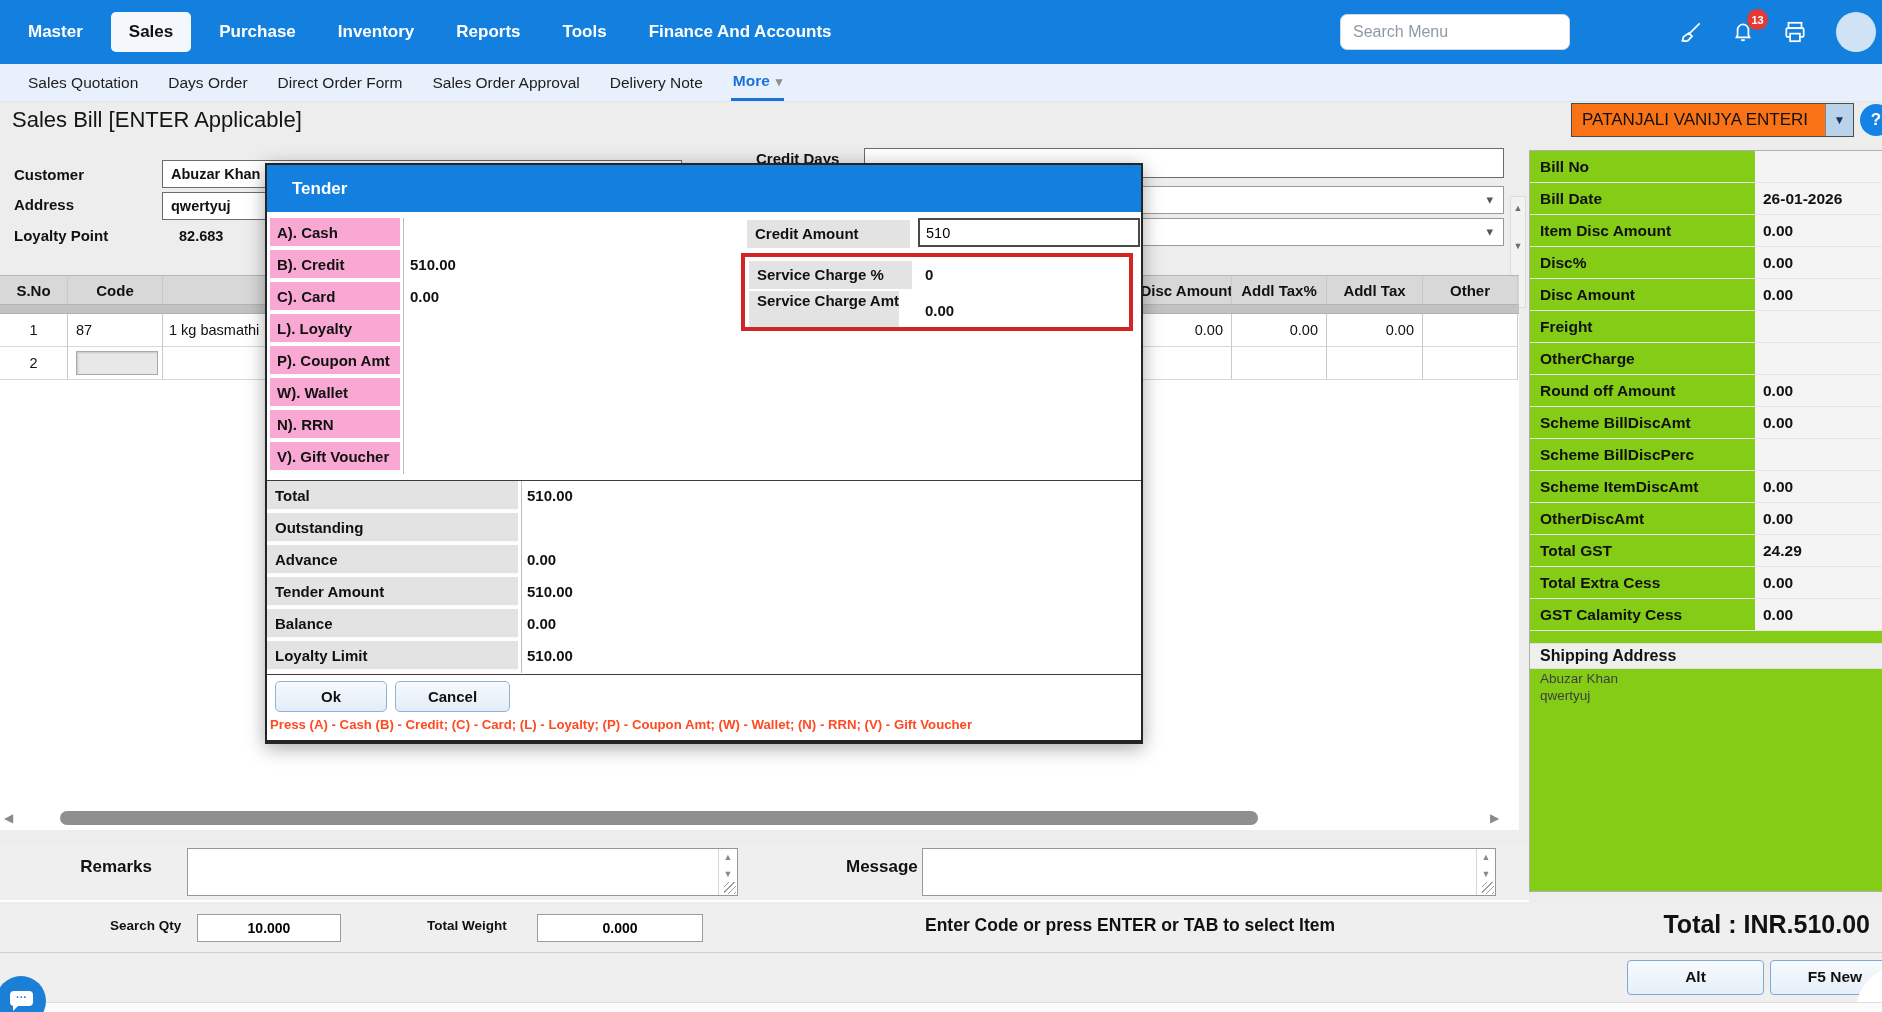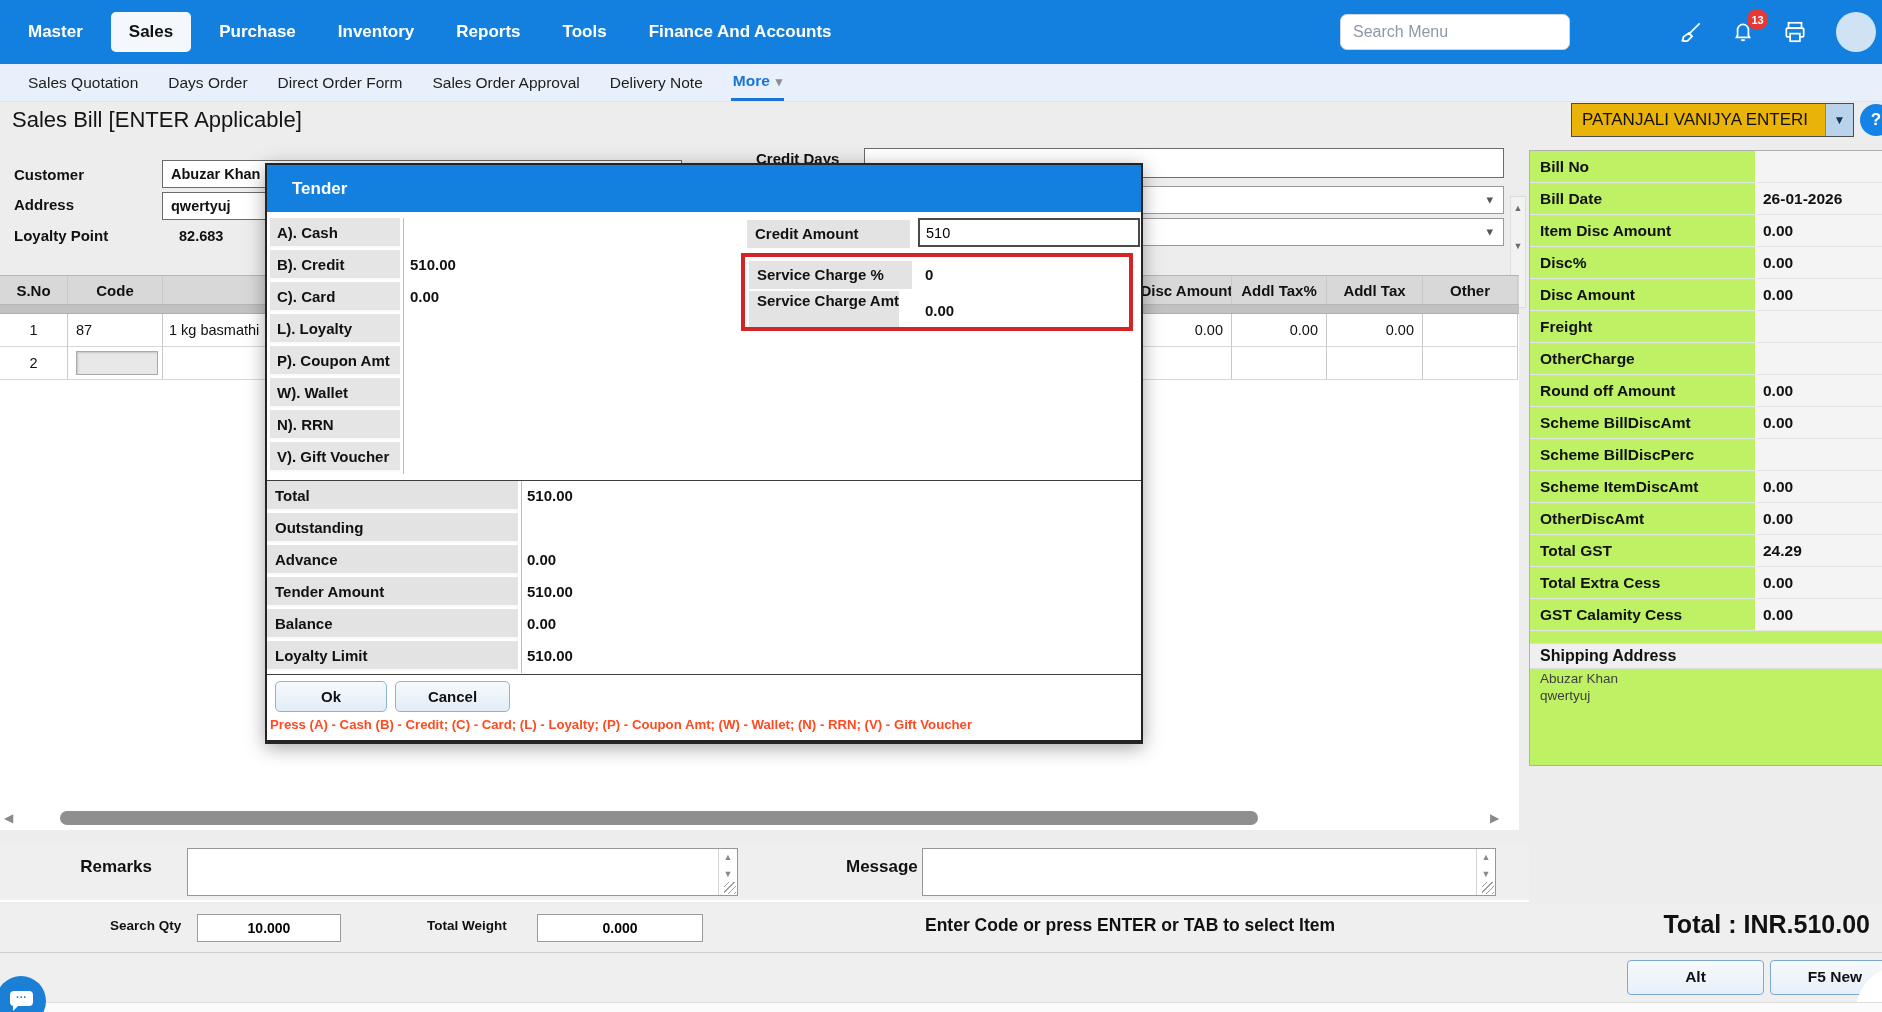--- a/index.html
+++ b/index.html
@@ -19,21 +19,21 @@
   .icon-btn { position:relative; width:30px; height:30px; display:flex; align-items:center; justify-content:center; cursor:pointer; }
   .badge { position:absolute; top:-8px; right:-10px; background:#e53935; color:#fff; font-size:11px; font-weight:700; min-width:21px; height:21px; border-radius:11px; display:flex; align-items:center; justify-content:center; }
   .avatar { width:40px; height:40px; border-radius:50%; background:#cfe3f5; margin-left:4px; }
   
   .subnav { position:absolute; left:0; top:64px; width:1882px; height:38px; background:#e8f1fb; display:flex; align-items:center; border-bottom:1px solid #dbe6f2; }
   .sub-item { font-size:15.5px; color:#1d1d1d; margin-left:26px; padding:8px 2px; cursor:pointer; white-space:nowrap; }
   .sub-item.more { color:#1a73d9; font-weight:700; position:relative; border-bottom:3px solid #1a73d9; }
   .sub-item.more .chev { color:#8a8f94; font-size:13px; margin-left:6px; }
   
   .page-title { position:absolute; left:12px; top:107px; font-size:22px; font-weight:400; color:#141414; }
-  .company-select { position:absolute; left:1571px; top:103px; width:283px; height:34px; background:#eab308; border:1px solid #4d4d4d; display:flex; cursor:pointer; }
+  .company-select { position:absolute; left:1571px; top:103px; width:283px; height:34px; background:#f97316; border:1px solid #4d4d4d; display:flex; cursor:pointer; }
   .company-select .txt { flex:1; font-size:17px; padding:6px 4px 0 10px; white-space:nowrap; overflow:hidden; }
   .company-select .dd { width:28px; background:#b9d3ea; border-left:1px solid #7d8a96; color:#15365e; font-size:12px; display:flex; align-items:center; justify-content:center; }
   .help-circle { position:absolute; left:1860px; top:104px; width:32px; height:32px; border-radius:50%; background:#1583e6; color:#fff; font-weight:700; font-size:17px; display:flex; align-items:center; justify-content:center; cursor:pointer; }
   
   .fl-label { position:absolute; font-size:15px; font-weight:700; color:#111; }
   .fl-input { position:absolute; height:28px; background:#fff; border:1px solid #6b6b6b; font-size:14.5px; font-weight:600; padding:5px 8px; white-space:nowrap; overflow:hidden; }
   .fl-plain { position:absolute; font-size:14.5px; font-weight:600;padding-left:15px; }
   .behind { z-index:1; }
   .sel-box { position:absolute; height:28px; background:#fff; border:1px solid #9a9a9a; z-index:1; }
   .sel-box .sel-chev { position:absolute; right:10px; top:5px; color:#555; font-size:13px; }
@@ -50,31 +50,31 @@
   .t-body .t-cell { height:33px; padding-top:8px; border-bottom:1px solid #d8d8d8; }
   .c-sno{width:68px; text-align:center;} .c-code{width:95px; padding-left:8px;} .c-desc{width:979px; padding-left:6px;}
   .c-num{width:90px; text-align:right; padding-right:8px;} .c-tp{width:95px; text-align:right; padding-right:8px;}
   .c-tx{width:96px; text-align:right; padding-right:8px;} .c-ot{width:95px;}
   .inset-input { width:82px; height:24px; margin-top:-4px; background:#e8e8e8; border:1px solid #aaa; box-shadow:inset 1px 1px 2px rgba(0,0,0,.15); }
   
   .hscroll { position:absolute; left:0; top:808px; width:1519px; height:22px; background:#fff; z-index:1; }
   .hs-arrow { position:absolute; top:3px; color:#8a8a8a; font-size:12px; cursor:pointer; }
   .hs-thumb { position:absolute; left:60px; top:3px; width:1198px; height:14px; background:#8f8f8f; border-radius:7px; cursor:grab; }
   
-  .rpanel { position:absolute; left:1529px; top:150px; width:353px; height:616px; background:#bef264; border:1px solid #b0b0b0; border-right:none; z-index:2; }
+  .rpanel { position:absolute; left:1529px; top:150px; width:353px; height:742px; background:#84cc16; border:1px solid #b0b0b0; border-right:none; z-index:2; }
   .r-row { display:flex; height:32px; border-bottom:1px solid #e6e6e6; }
   .r-label { width:225px; font-size:15.5px; font-weight:700; padding:7px 0 0 10px; white-space:nowrap; overflow:hidden; }
   .r-value { flex:1; background:#f4f4f4; font-size:15.5px; font-weight:700; padding:7px 0 0 8px; }
   .ship-head { height:26px; background:#efefef; border-top:1px solid #ddd; border-bottom:1px solid #ddd; font-weight:700; font-size:16px; padding:3px 0 0 10px; margin-top:12px; }
   .ship-line { font-size:13.5px; color:#3f3f3f; padding:2px 0 0 10px; }
   
   .modal { position:absolute; left:265px; top:163px; width:878px; height:581px; background:#fff; border:2px solid #242424; border-bottom-width:4px; box-shadow:0 4px 18px rgba(0,0,0,.35); z-index:20; }
   .m-head { height:47px; background:#1380e0; color:#fff; font-weight:700; font-size:17px; line-height:47px; padding-left:25px; }
   .pay-row { position:absolute; left:3px; width:560px; height:32px; }
-  .pay-label { position:absolute; left:0; top:0; width:130px; height:30px; background:#e5e5e5; border-bottom:2px solid #fbfbfb; font-size:15px; font-weight:700; padding:6px 0 0 7px; white-space:nowrap; }
+  .pay-label { position:absolute; left:0; top:0; width:130px; height:30px; background:#f9a8d4; border-bottom:2px solid #fbfbfb; font-size:15px; font-weight:700; padding:6px 0 0 7px; white-space:nowrap; }
   .pay-value { position:absolute; left:140px; top:6px; font-size:15px; font-weight:700; }
   .pay-divider { position:absolute; left:136px; top:53px; width:1px; height:256px; background:#bdbdbd; }
   .cred-label { position:absolute; left:480px; top:55px; width:163px; height:28px; background:#e3e3e3; font-size:15px; font-weight:700; padding:5px 0 0 8px; }
   .cred-input { position:absolute; left:651px; top:53px; width:222px; height:29px; background:#fff; border:2px solid #4a4a4a; font-size:14.5px; padding:4px 6px; font-family:"Liberation Sans",sans-serif; font-weight:400; }
   .red-box { position:absolute; left:474px; top:88px; width:392px; height:78px; border:4px solid #d32525; }
   .sc-label { position:absolute; left:4px; width:163px; background:#e3e3e3; font-size:15px; font-weight:700; padding-left:8px; line-height:17px; }
   .sc-val { position:absolute; left:180px; font-size:15px; font-weight:700; }
   .totals-sep { position:absolute; left:0; top:315px; width:874px; border-top:1px solid #3d3d3d; }
   .tot-row { position:absolute; left:0; width:560px; height:32px; }
   .tot-label { position:absolute; left:0; top:0; width:251px; height:30px; background:#e3e3e3; border-bottom:2px solid #fbfbfb; font-size:15px; font-weight:700; padding:6px 0 0 8px; }

